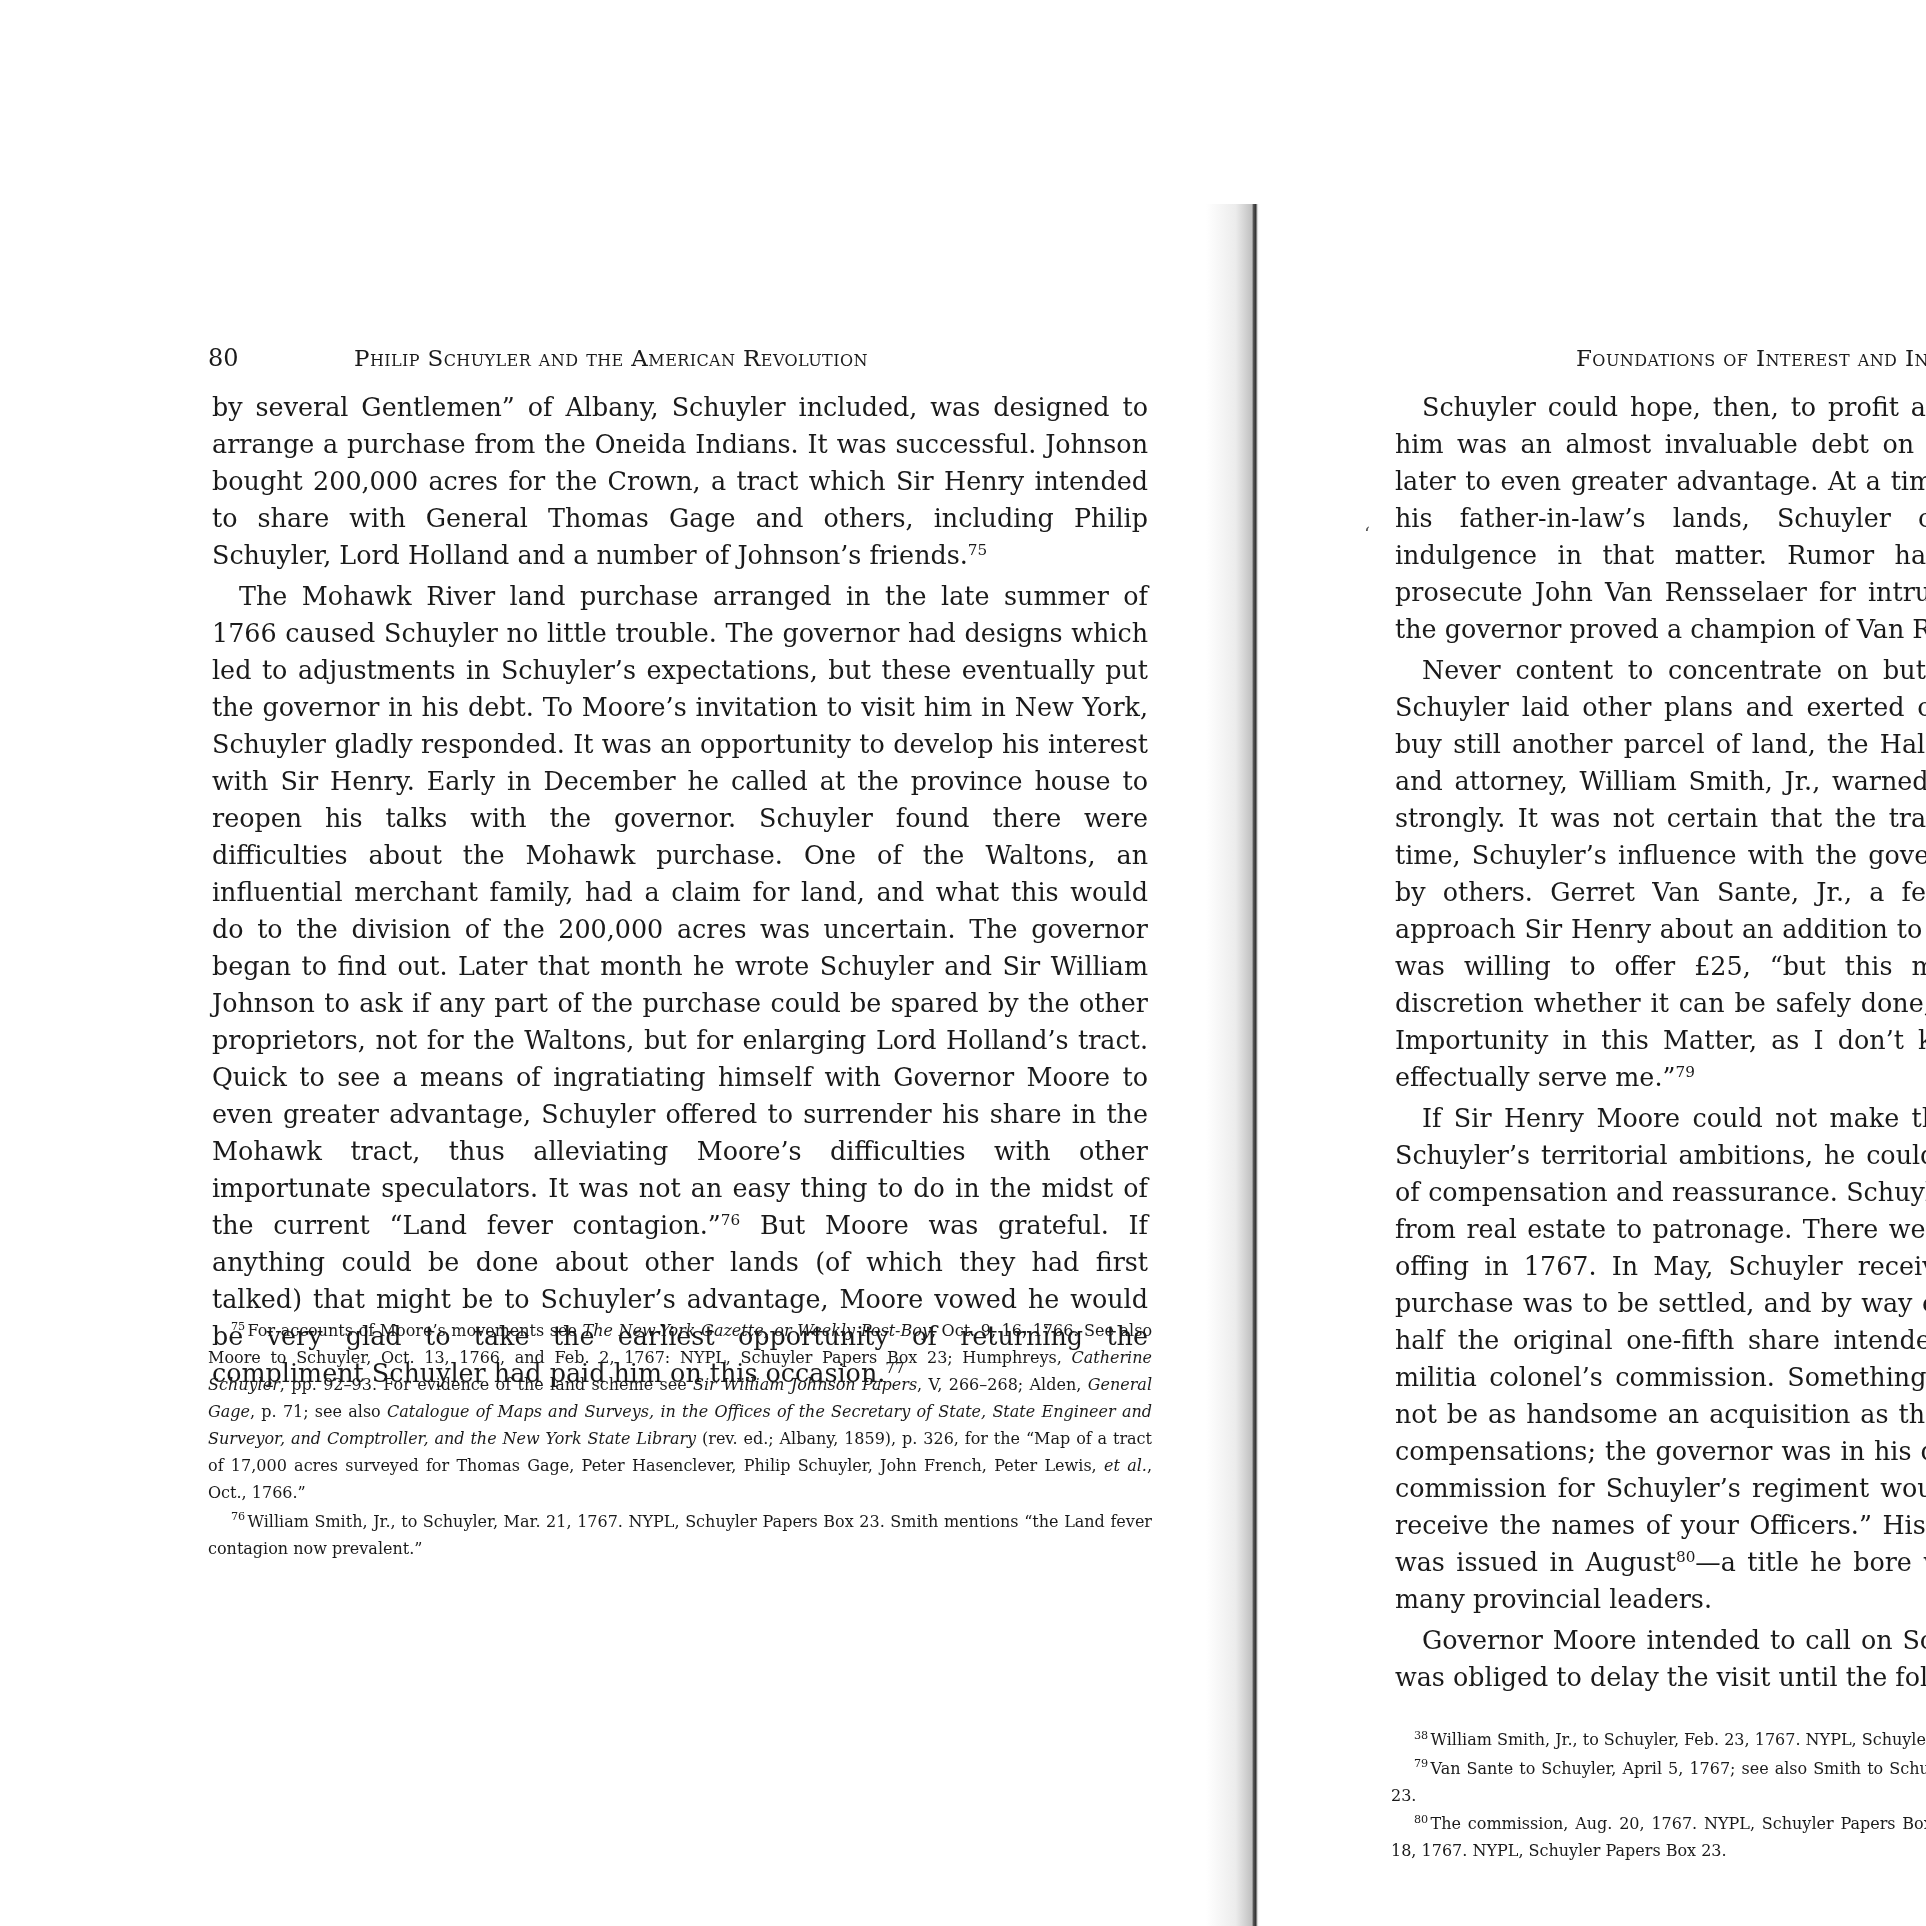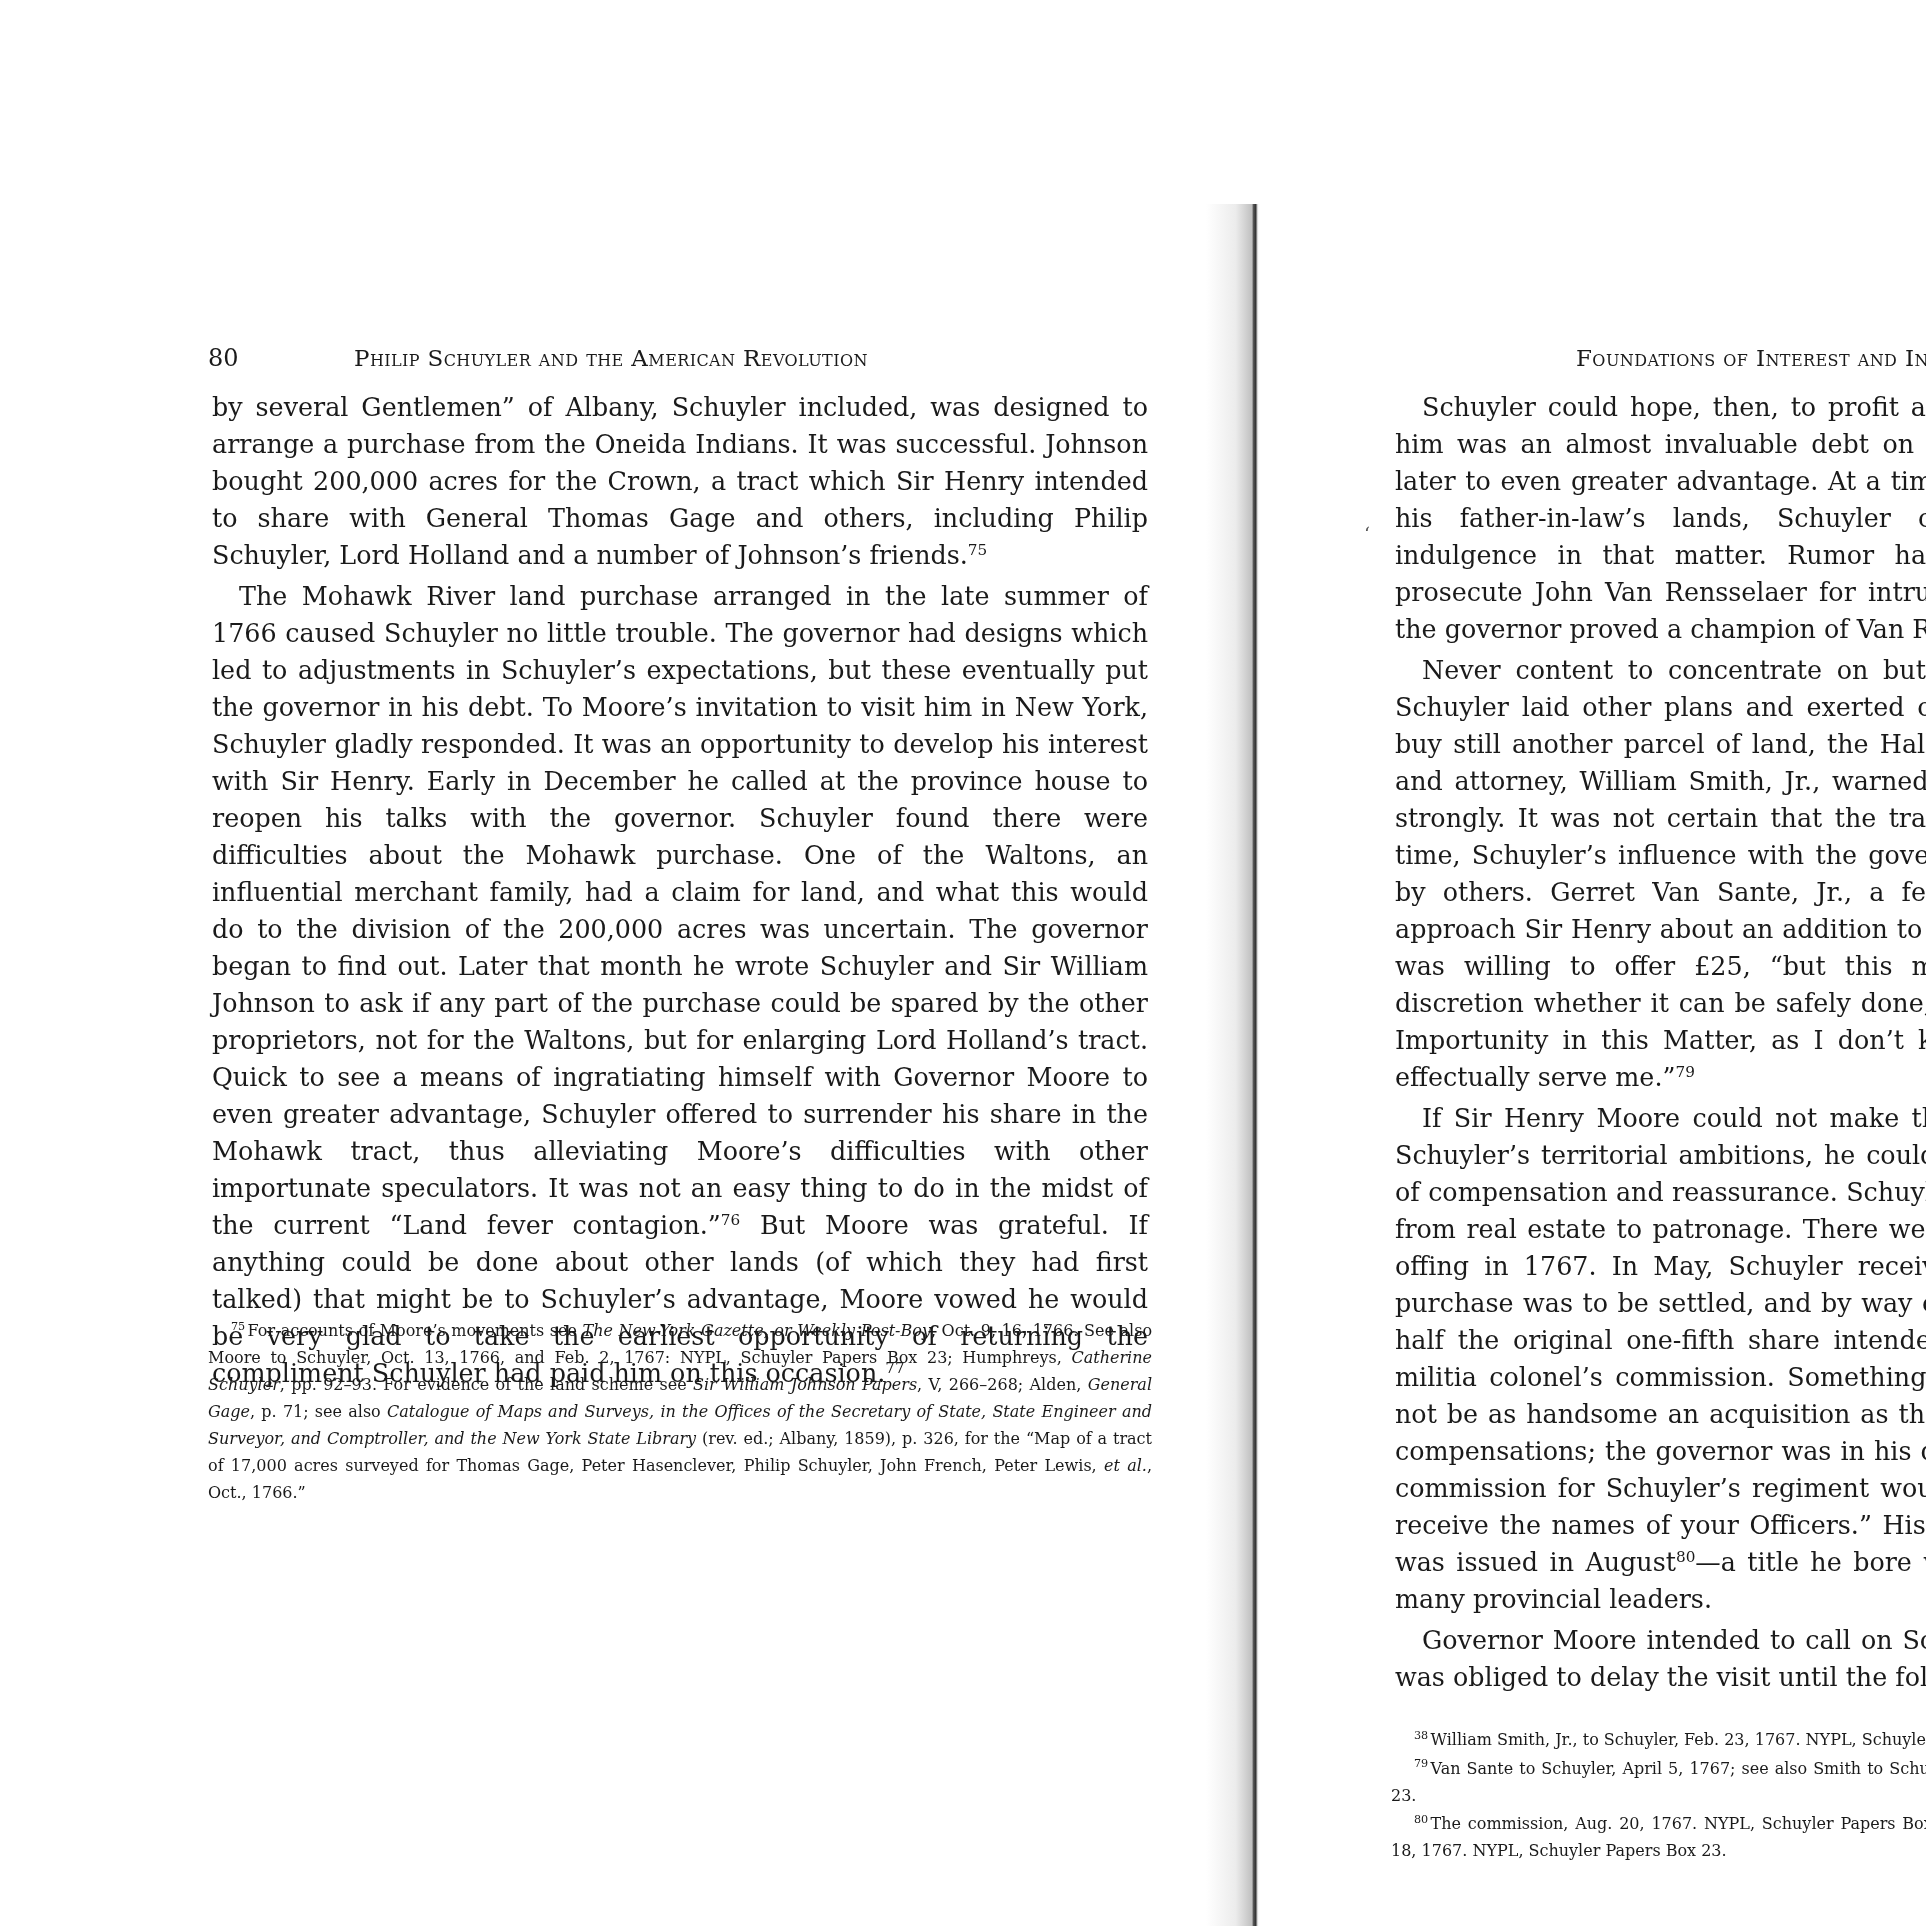--- a/index.html
+++ b/index.html
@@ -54,20 +54,21 @@
     <div class="running-head">
       <span class="folio">80</span>
       <span class="title">Philip Schuyler and the American Revolution</span>
     </div>
     <div class="body-text">
         <p>by several Gentlemen” of Albany, Schuyler included, was designed to arrange a purchase from the Oneida Indians. It was successful. Johnson bought 200,000 acres for the Crown, a tract which Sir Henry intended to share with General Thomas Gage and others, including Philip Schuyler, Lord Holland and a number of Johnson’s friends.<sup class="fn-ref">75</sup></p>
         <p class="indent">The Mohawk River land purchase arranged in the late summer of 1766 caused Schuyler no little trouble. The governor had designs which led to adjustments in Schuyler’s expectations, but these eventually put the governor in his debt. To Moore’s invitation to visit him in New York, Schuyler gladly responded. It was an opportunity to develop his interest with Sir Henry. Early in December he called at the province house to reopen his talks with the governor. Schuyler found there were difficulties about the Mohawk purchase. One of the Waltons, an influential merchant family, had a claim for land, and what this would do to the division of the 200,000 acres was uncertain. The governor began to find out. Later that month he wrote Schuyler and Sir William Johnson to ask if any part of the purchase could be spared by the other proprietors, not for the Waltons, but for enlarging Lord Holland’s tract. Quick to see a means of ingratiating himself with Governor Moore to even greater advantage, Schuyler offered to surrender his share in the Mohawk tract, thus alleviating Moore’s difficulties with other importunate speculators. It was not an easy thing to do in the midst of the current “Land fever contagion.”<sup class="fn-ref">76</sup> But Moore was grateful. If anything could be done about other lands (of which they had first talked) that might be to Schuyler’s advantage, Moore vowed he would be very glad to take the earliest opportunity of returning the compliment Schuyler had paid him on this occasion.<sup class="fn-ref">77</sup></p>
       </div>
     <div class="notes">
         <p><span class="note-num">75</span>For accounts of Moore’s movements see <i>The New-York Gazette, or Weekly Post-Boy</i>, Oct. 9, 16, 1766. See also Moore to Schuyler, Oct. 13, 1766, and Feb. 2, 1767: NYPL, Schuyler Papers Box 23; Humphreys, <i>Catherine Schuyler</i>, pp. 92–93. For evidence of the land scheme see <i>Sir William Johnson Papers</i>, V, 266–268; Alden, <i>General Gage</i>, p. 71; see also <i>Catalogue of Maps and Surveys, in the Offices of the Secretary of State, State Engineer and Surveyor, and Comptroller, and the New York State Library</i> (rev. ed.; Albany, 1859), p. 326, for the “Map of a tract of 17,000 acres surveyed for Thomas Gage, Peter Hasenclever, Philip Schuyler, John French, Peter Lewis, <i>et al.</i>, Oct., 1766.”</p>
+        <p><span class="note-num">76</span>William Smith, Jr., to Schuyler, Mar. 21, 1767. NYPL, Schuyler Papers Box 23. Smith mentions “the Land fever contagion now prevalent.”</p>
       </div>
   </div>
 
   <span class="stray-mark">‘</span>
 
   <div class="page right">
     <div class="running-head">
       <span class="title">Foundations of Interest and Influence</span>
 
     </div>

